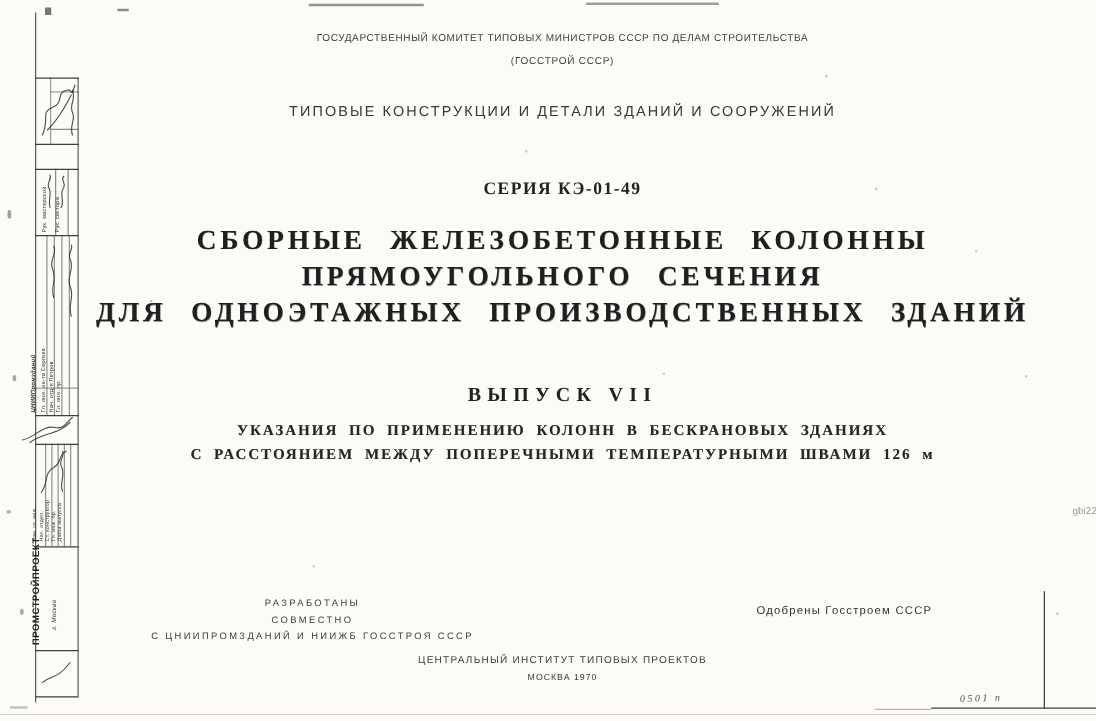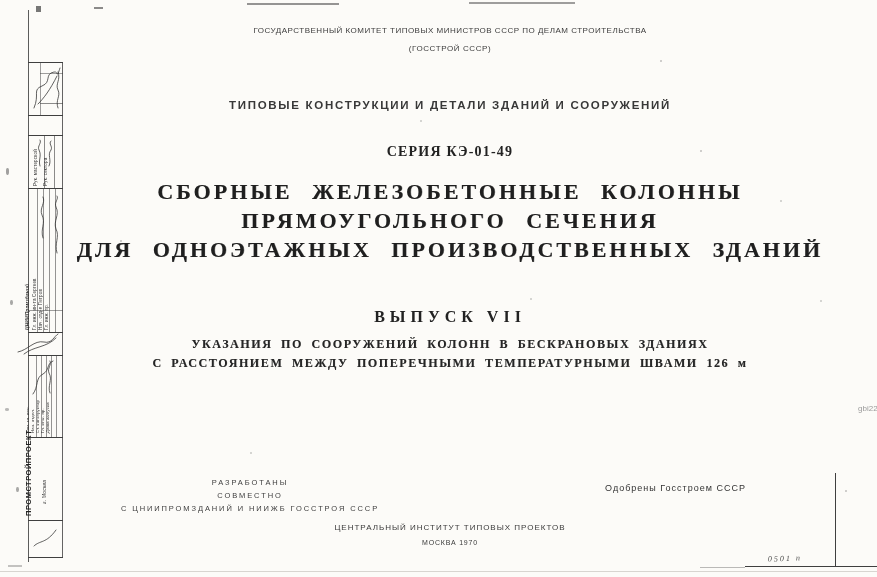--- a/index.html
+++ b/index.html
@@ -10,21 +10,21 @@
   .ctr{left:30px;width:840px;text-align:center;}
   .line{position:absolute;background:#3f3f3f;}
   .vtext{position:absolute;transform-origin:0 100%;transform:rotate(-90deg);
          white-space:nowrap;font-size:4.5px;line-height:6px;color:#333;letter-spacing:.2px;}
   .scrib{position:absolute;}
   .scrib path{fill:none;stroke:#2f2f2f;stroke-width:.9;stroke-linecap:round;opacity:.85;}
   .speck{position:absolute;background:#555;border-radius:45%;}
   
   #gov1{top:26px;font-size:8px;letter-spacing:.5px;color:#3c3c3c;}
   #gov2{top:44px;font-size:8px;letter-spacing:.6px;color:#3c3c3c;}
-  #kind{top:99px;font-size:11.5px;letter-spacing:1.7px;color:#383838;font-weight:bold;}
+  #kind{top:84px;font-size:11.5px;letter-spacing:1.7px;color:#383838;}
   #series{top:144px;font-size:14px;font-weight:bold;letter-spacing:1.2px;color:#222;}
   #title{top:177px;font-size:22px;font-weight:bold;letter-spacing:3px;word-spacing:11px;
          line-height:29px;color:#1f1f1f;text-shadow:.4px .4px 0 rgba(35,35,35,.45);}
   #issue{top:308px;font-size:16px;font-weight:bold;letter-spacing:5px;color:#222;}
   #desc{top:335px;font-size:12px;font-weight:bold;letter-spacing:1.6px;word-spacing:4px;
         line-height:19px;color:#262626;text-shadow:.3px .3px 0 rgba(40,40,40,.4);}
   
   #dev{left:110px;top:476px;width:280px;text-align:center;font-size:7.5px;
        letter-spacing:1.9px;line-height:13px;color:#3d3d3d;}
   #appr{left:583px;top:482px;width:185px;text-align:center;font-size:9px;
@@ -50,21 +50,21 @@
 
   <div id="title" class="abs ctr serif">
     <div>СБОРНЫЕ ЖЕЛЕЗОБЕТОННЫЕ КОЛОННЫ</div>
     <div>ПРЯМОУГОЛЬНОГО СЕЧЕНИЯ</div>
     <div>ДЛЯ ОДНОЭТАЖНЫХ ПРОИЗВОДСТВЕННЫХ ЗДАНИЙ</div>
   </div>
 
   <div id="issue" class="abs ctr serif">ВЫПУСК VII</div>
 
   <div id="desc" class="abs ctr serif">
-    <div>УКАЗАНИЯ ПО СООРУЖЕНИЙ КОЛОНН В БЕСКРАНОВЫХ ЗДАНИЯХ</div>
+    <div>УКАЗАНИЯ ПО ПРИМЕНЕНИЮ КОЛОНН В БЕСКРАНОВЫХ ЗДАНИЯХ</div>
     <div>С РАССТОЯНИЕМ МЕЖДУ ПОПЕРЕЧНЫМИ ТЕМПЕРАТУРНЫМИ ШВАМИ 126 м</div>
   </div>
 
   <div id="dev" class="abs">
     <div>РАЗРАБОТАНЫ</div>
     <div>СОВМЕСТНО</div>
     <div>С ЦНИИПРОМЗДАНИЙ  И НИИЖБ ГОССТРОЯ СССР</div>
   </div>
 
   <div id="appr" class="abs">

